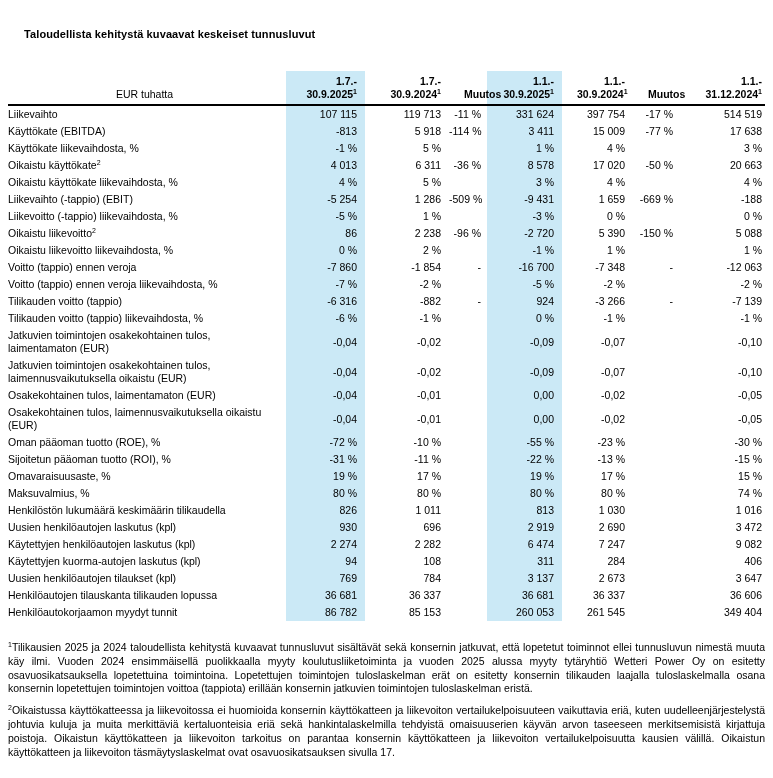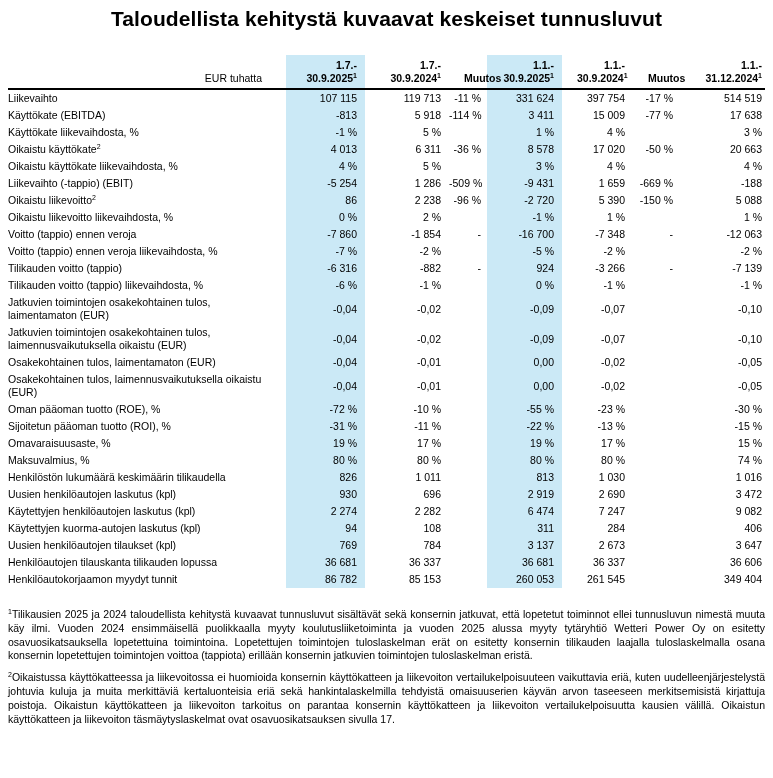--- a/index.html
+++ b/index.html
@@ -10,26 +10,25 @@
     font-family: "Liberation Sans", "DejaVu Sans", sans-serif;
   }
   .page {
     width: 773px;
     height: 778px;
     box-sizing: border-box;
     padding: 8px 8px 0 8px;
     overflow: hidden;
   }
   h1.title {
-    margin: 0;
-    font-size: 21px;
+    margin: 16px;
+    font-size: 11px;
     line-height: 21px;
     font-weight: bold;
     letter-spacing: 0.1px;
-    text-align: center;
   }
   table.kft {
     margin-top: 26px;
     border-collapse: collapse;
     table-layout: fixed;
     width: 757px;
   }
   table.kft th, table.kft td {
     font-size: 10.5px;
     line-height: 13px;
@@ -38,22 +37,22 @@
     overflow: visible;
   }
   table.kft thead th {
     font-weight: bold;
     text-align: right;
     padding: 4px 8px 3px 15px;
     border-bottom: 2px solid #000;
   }
   table.kft thead th.label-col {
     font-weight: normal;
-    text-align: right;
-    padding: 4px 24px 3px 0;
+    text-align: center;
+    padding: 4px 5px 3px 0;
   }
   table.kft thead th.last {
     padding-right: 3px;
   }
   table.kft thead th.chg {
     padding-right: 6px;
   }
   table.kft tbody td {
     padding: 2px 8px 2px 0;
     vertical-align: middle;
@@ -196,20 +195,30 @@
           <td class="label-col">Liikevaihto (-tappio) (EBIT)</td>
           <td class="num hl">-5 254</td>
           <td class="num">1 286</td>
           <td class="num chg">-509 %</td>
           <td class="num hl">-9 431</td>
           <td class="num">1 659</td>
           <td class="num chg">-669 %</td>
           <td class="num last">-188</td>
         </tr>
         <tr>
+          <td class="label-col">Liikevoitto (-tappio) liikevaihdosta, %</td>
+          <td class="num hl">-5 %</td>
+          <td class="num">1 %</td>
+          <td class="num chg"></td>
+          <td class="num hl">-3 %</td>
+          <td class="num">0 %</td>
+          <td class="num chg"></td>
+          <td class="num last">0 %</td>
+        </tr>
+        <tr>
           <td class="label-col">Oikaistu liikevoitto<sup>2</sup></td>
           <td class="num hl">86</td>
           <td class="num">2 238</td>
           <td class="num chg">-96 %</td>
           <td class="num hl">-2 720</td>
           <td class="num">5 390</td>
           <td class="num chg">-150 %</td>
           <td class="num last">5 088</td>
         </tr>
         <tr>

